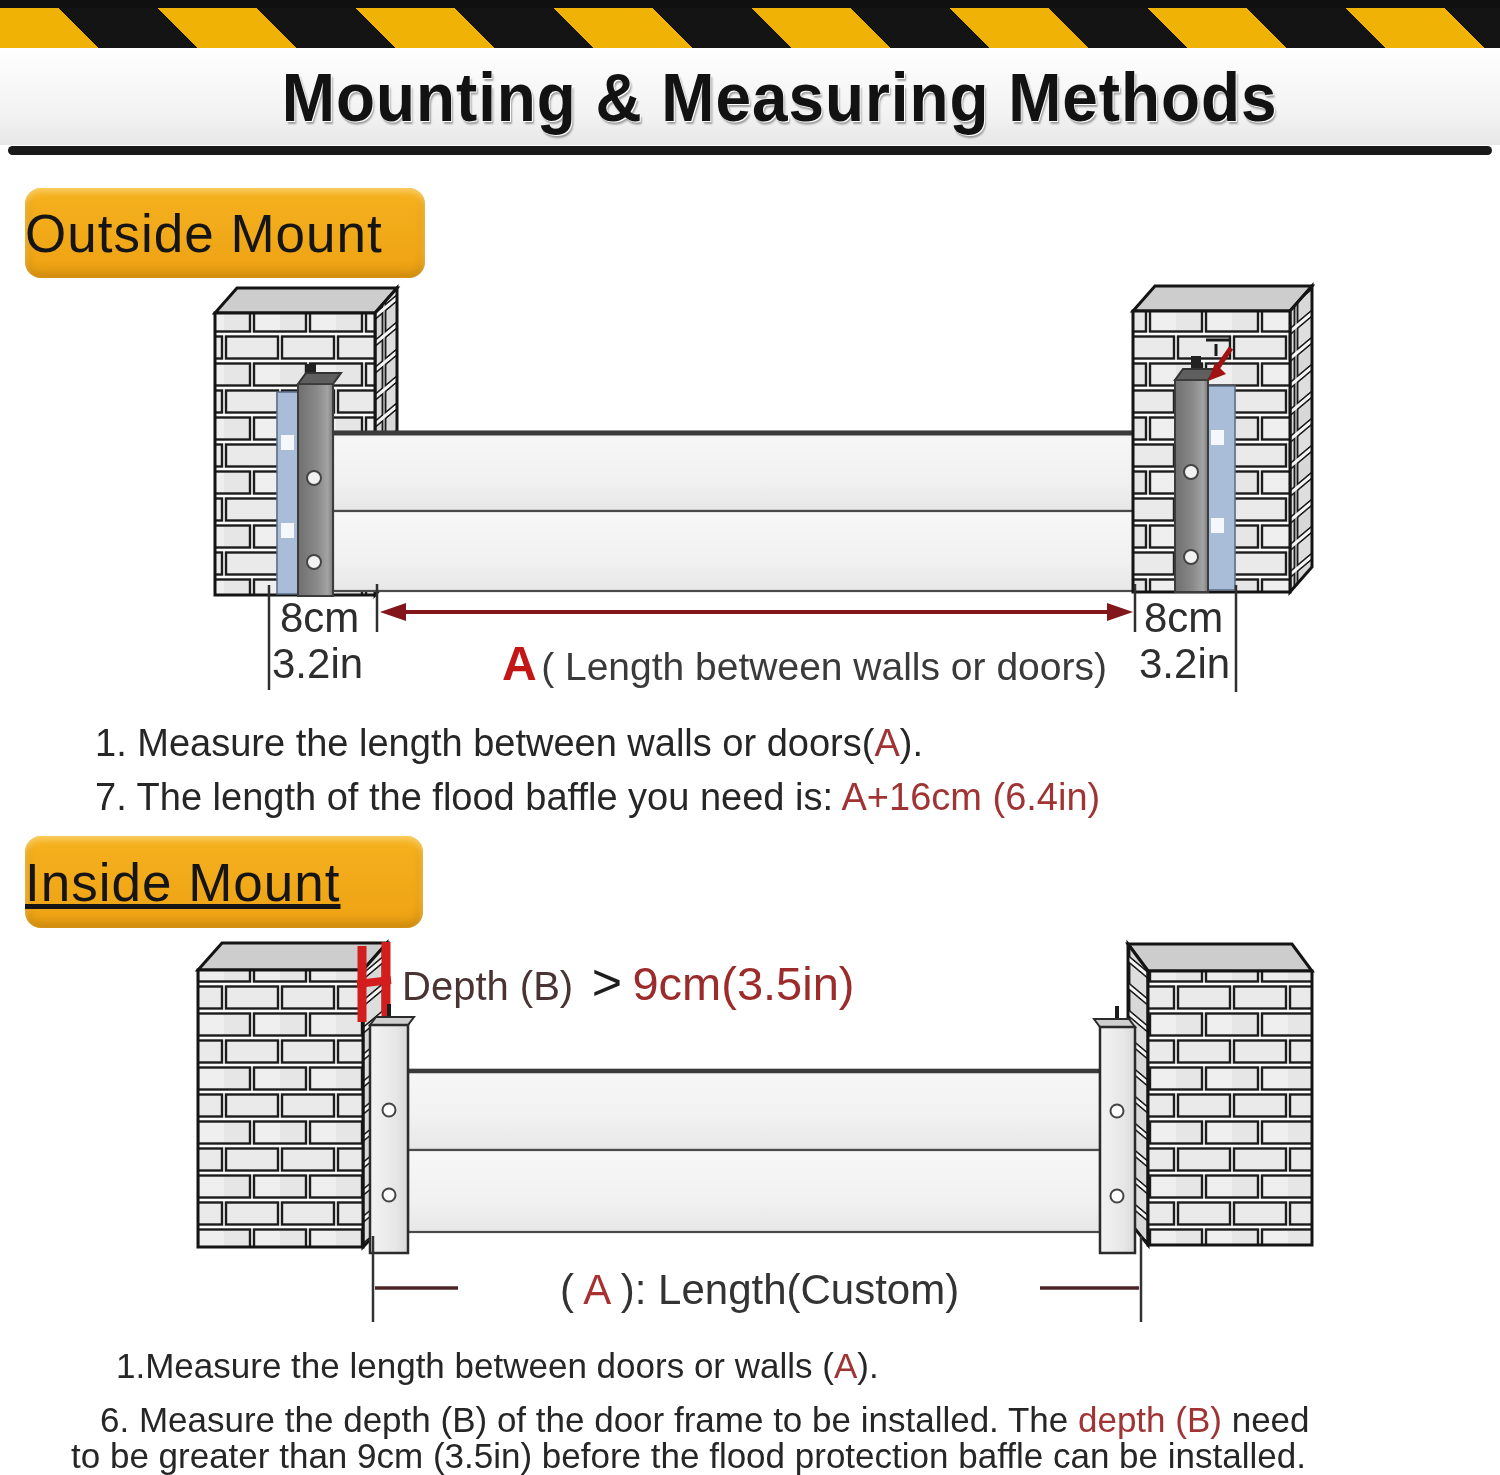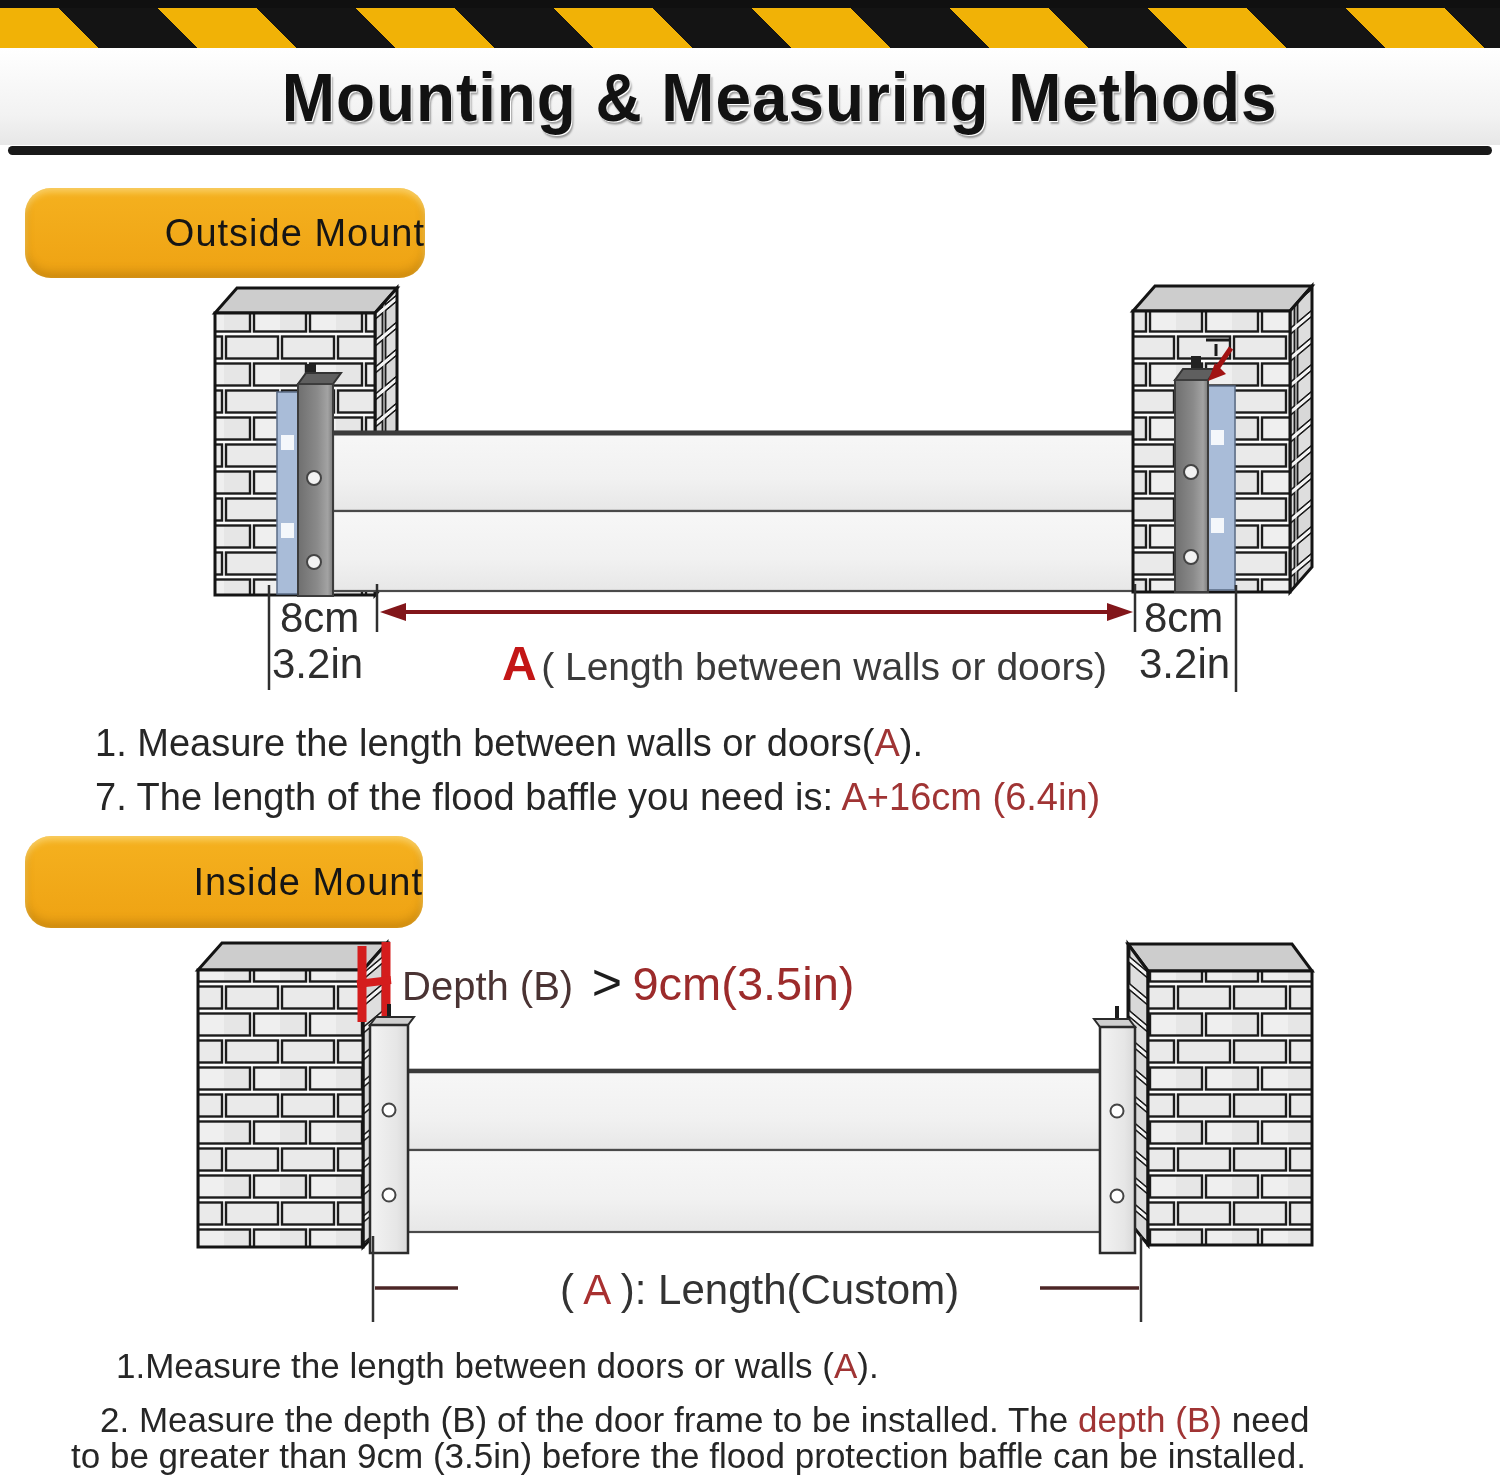--- a/index.html
+++ b/index.html
@@ -10,27 +10,27 @@
   .hazard{position:absolute;left:0;top:8px;width:100%;height:40px;
           background:repeating-linear-gradient(45deg,#F1B206 0 70px,#141414 70px 140px);}
   .titleband{position:absolute;left:0;top:48px;width:100%;height:97px;
              background:linear-gradient(180deg,#ffffff,#f2f2f2 70%,#e7e7e7);
              display:flex;align-items:center;justify-content:center;padding-left:30px;}
   .title{display:inline-block;font-size:68px;font-weight:bold;color:#121212;
          transform:scaleX(.94);letter-spacing:1px;
          text-shadow:1px 1px 0 #ffffff,2px 3px 2px rgba(0,0,0,.35);}
   .titleline{position:absolute;left:8px;top:146px;width:1484px;height:9px;background:#191919;border-radius:5px;}
   
-  .badge{position:absolute;left:25px;height:90px;border-radius:26px;
+  .badge{position:absolute;left:25px;height:90px;border-radius:16px;
          background:linear-gradient(180deg,#F5B11F,#EEA213);
          box-shadow:inset 0 4px 6px rgba(255,234,160,.55), inset 0 -6px 10px rgba(120,75,0,.28);
-         display:flex;align-items:center;justify-content:flex-end;
-         font-size:38px;color:#151515;letter-spacing:1px;}
+         display:flex;align-items:center;justify-content:flex-start;
+         font-size:53px;color:#151515;letter-spacing:1px;}
   #badge-outside{top:188px;width:400px;}
-  #badge-inside{top:836px;width:398px;height:92px;}
+  #badge-inside{top:836px;width:398px;height:92px;text-decoration:underline;}
   
   .diag{position:absolute;left:0;display:block;}
   svg text{font-family:"Liberation Sans",sans-serif;}
   
   .step{position:absolute;white-space:nowrap;color:#262626;text-align:center;}
   .steps-outside .step{font-size:38px;}
   .steps-inside .step{font-size:35px;}
   .hl{color:#A03434;}
 </style>
 </head>
@@ -242,17 +242,17 @@
     </g>
     <text x="560" y="374" font-size="42">
       <tspan fill="#333333">(</tspan>
       <tspan fill="#A83030">A</tspan>
       <tspan fill="#333333">): Length(Custom)</tspan>
     </text>
   </svg>
 
   <div class="steps-inside">
     <div class="step" style="left:116px;top:1346px"><span>1.Measure the length between doors or walls (</span><span class="hl">A</span><span>).</span></div>
-    <div class="step" style="left:100px;top:1400px"><span>2. Measure the depth (B) of the door frame to be installed. The </span><span class="hl">depth (B)</span><span> need</span></div>
+    <div class="step" style="left:100px;top:1400px"><span>6. Measure the depth (B) of the door frame to be installed. The </span><span class="hl">depth (B)</span><span> need</span></div>
     <div class="step" style="left:71px;top:1436px"><span>to be greater than 9cm (3.5in) before the flood protection baffle can be installed.</span><span class="hl"></span><span></span></div>
   </div>
 
 </div>
 
 </body></html>

